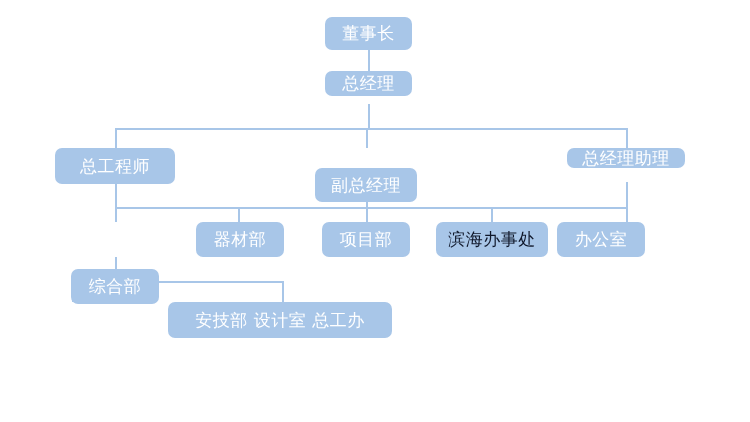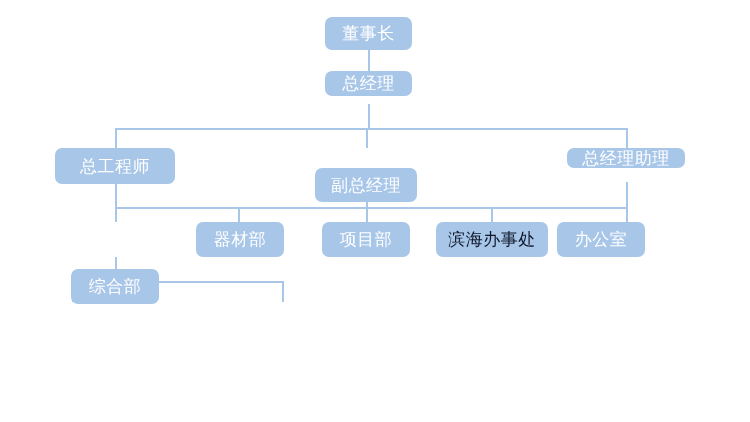--- a/index.html
+++ b/index.html
@@ -93,13 +93,16 @@
     </div>
     <div class="node" style="left: 322px; top: 222px; width: 88px; height: 35px; background: rgb(168, 198, 232); color: rgb(255, 255, 255); justify-content: center;">
       <span class="node-label">项目部</span>
     </div>
     <div class="node" style="left: 436px; top: 222px; width: 112px; height: 35px; background: rgb(168, 198, 232); color: #0f172a;">
       <span class="node-label">滨海办事处</span>
     </div>
     <div class="node" style="left: 557px; top: 222px; width: 88px; height: 35px; background: rgb(168, 198, 232); color: rgb(255, 255, 255);">
       <span class="node-label">办公室</span>
     </div>
+    <div class="node" style="left: 168px; top: 302px; width: 224px; height: 36px; background: rgb(168, 198, 232); color: rgb(255, 255, 255);">
+      <span class="node-label">安技部 设计室 总工办</span>
+    </div>
   </div>
 
 </body></html>

